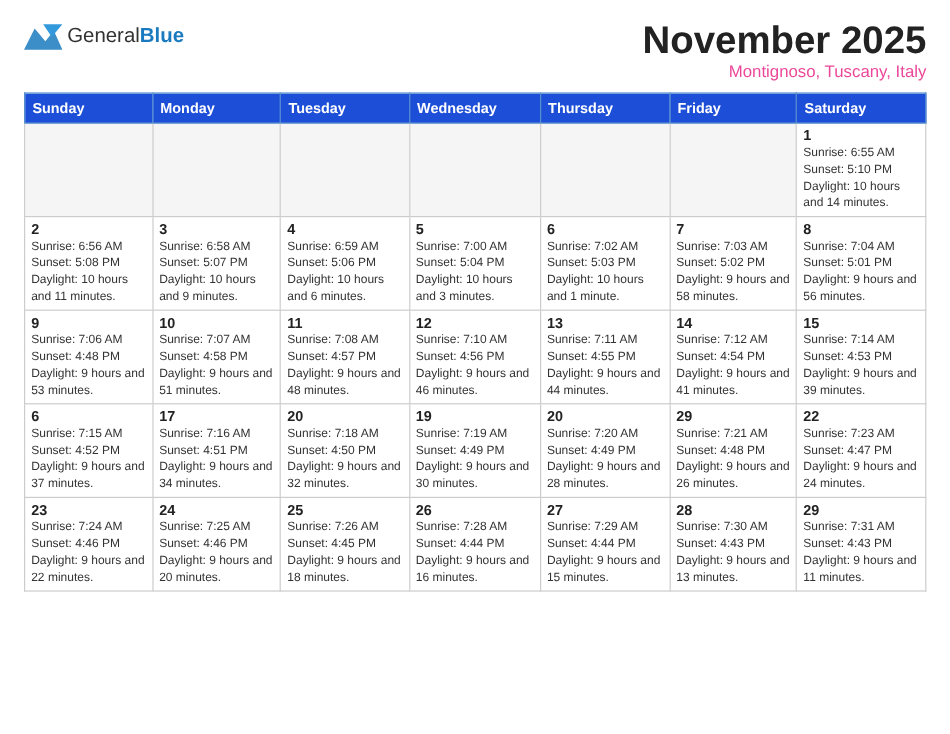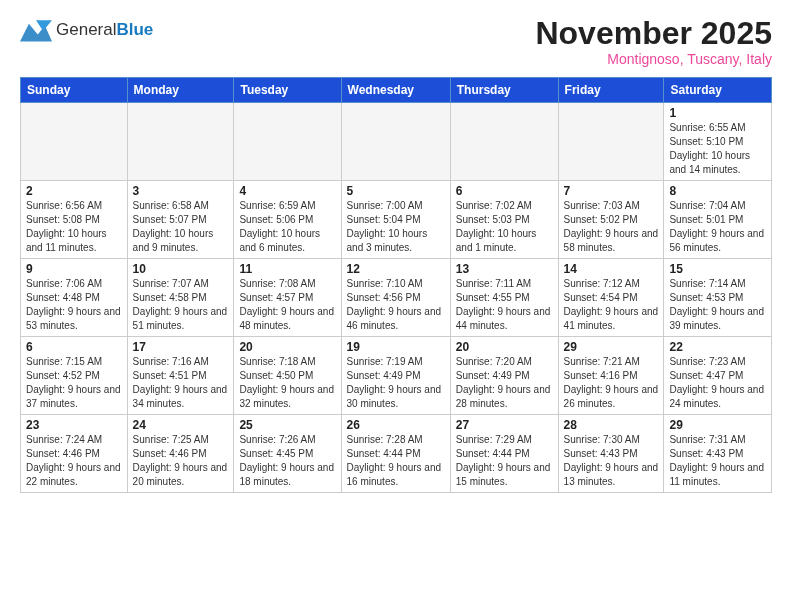--- a/index.html
+++ b/index.html
@@ -268,21 +268,21 @@
           <td>
             <span class="day-num">20</span>
             <div class="day-info">Sunrise: 7:20 AM
 Sunset: 4:49 PM
 Daylight: 9 hours
 and 28 minutes.</div>
           </td>
           <td>
             <span class="day-num">29</span>
             <div class="day-info">Sunrise: 7:21 AM
-Sunset: 4:16 PM
+Sunset: 4:48 PM
 Daylight: 9 hours
 and 26 minutes.</div>
           </td>
           <td>
             <span class="day-num">22</span>
             <div class="day-info">Sunrise: 7:23 AM
 Sunset: 4:47 PM
 Daylight: 9 hours
 and 24 minutes.</div>
           </td>

